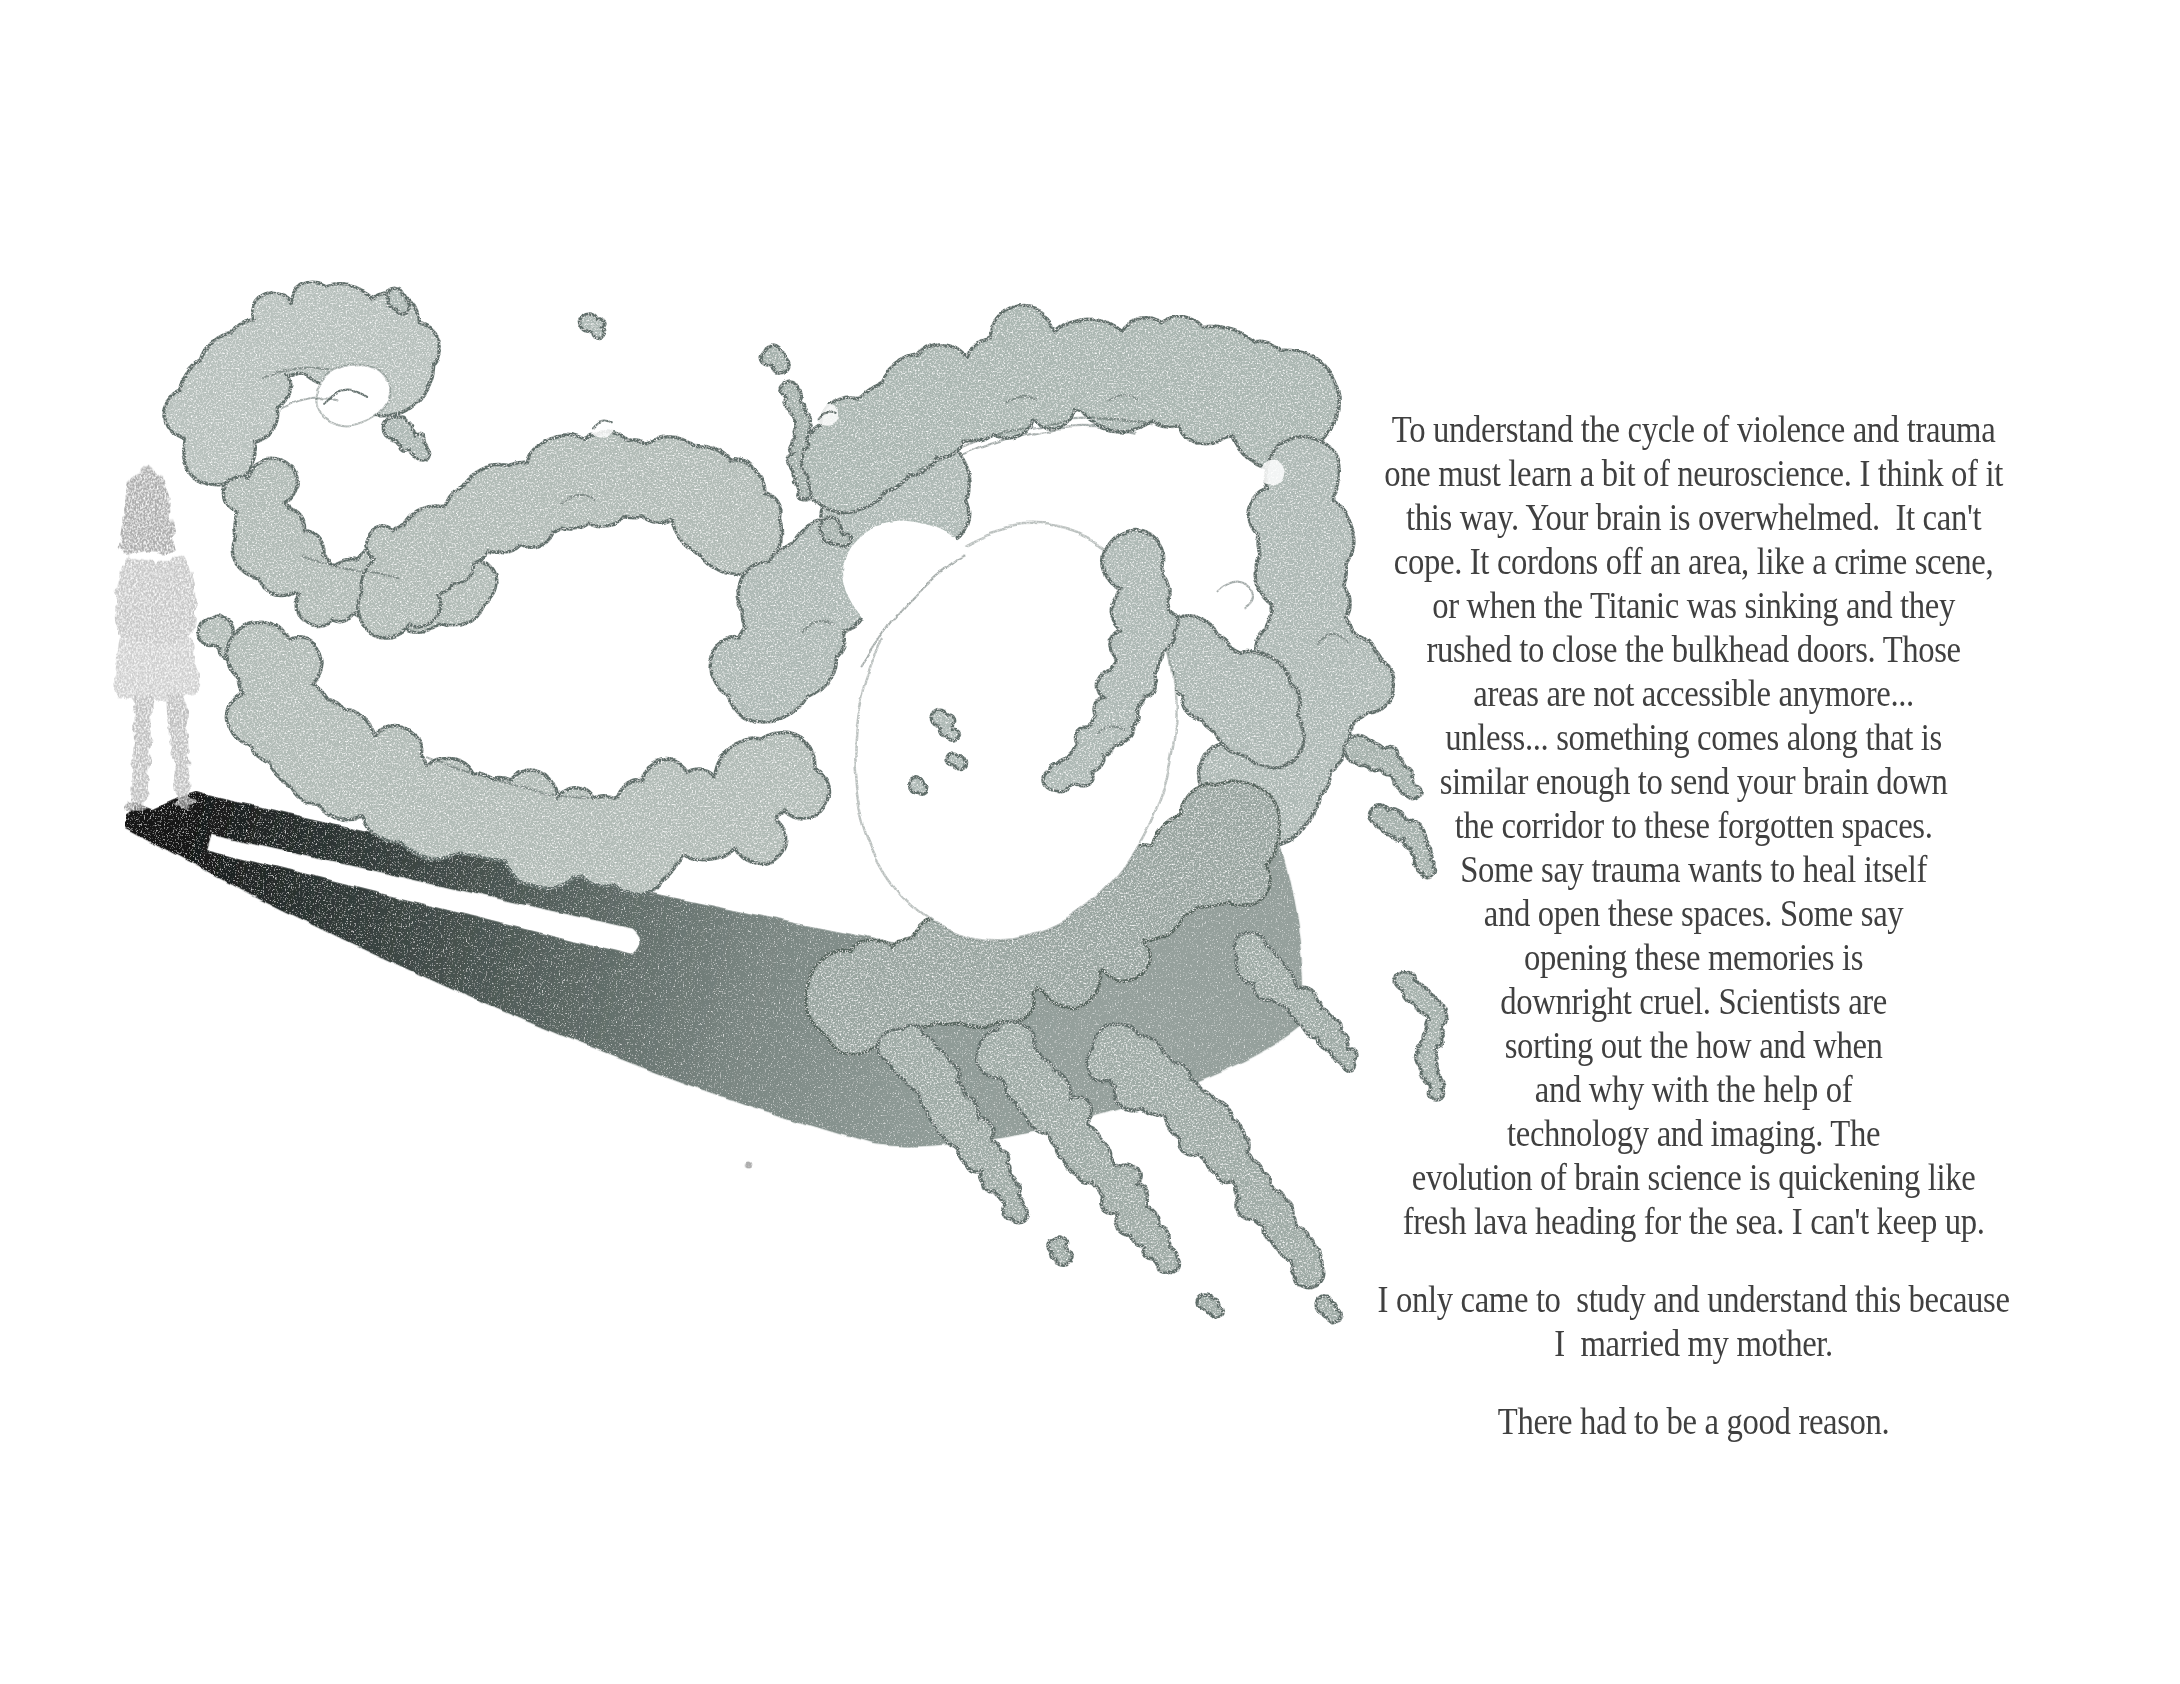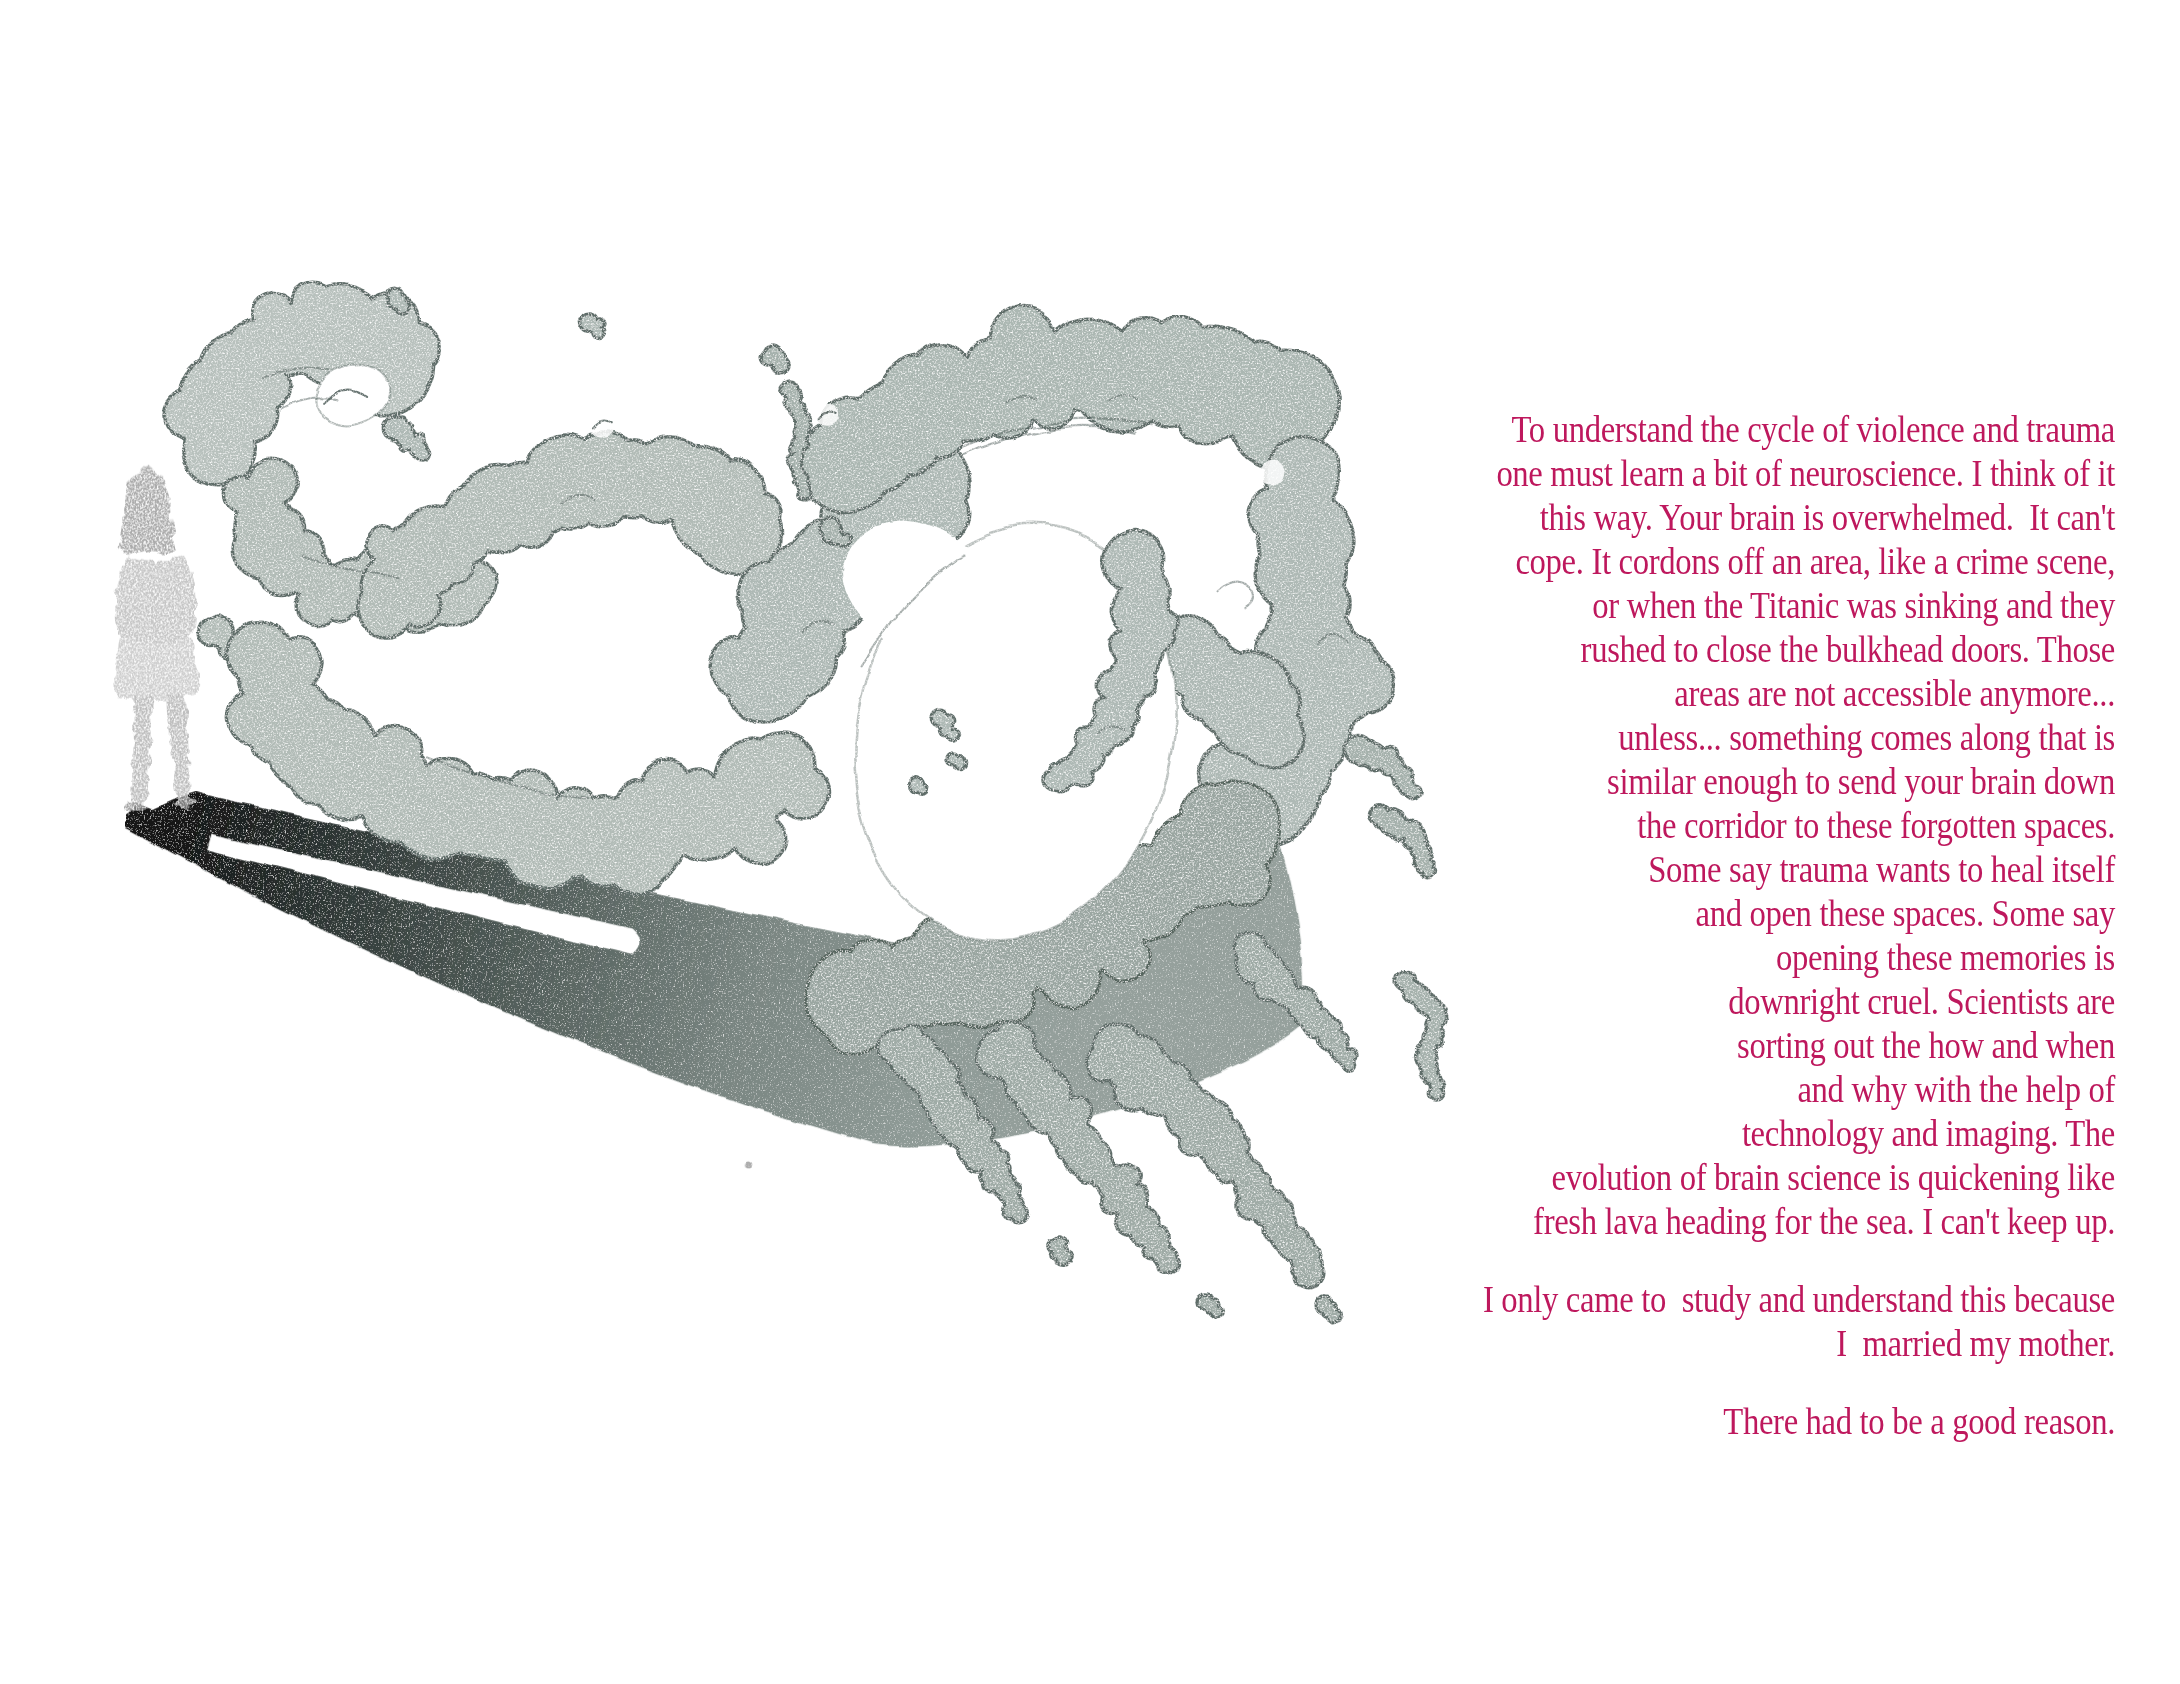--- a/index.html
+++ b/index.html
@@ -1,19 +1,19 @@
 <!DOCTYPE html>
 <html style="font-size:13.6px"><head>
 <meta charset="utf-8">
 <style>
   html,body{margin:0;padding:0;background:#ffffff;}
   .page{position:relative;width:2181px;height:1685px;background:#ffffff;overflow:hidden;
         font-family:"Liberation Serif", serif;}
   svg.illus{position:absolute;left:0;top:0;}
-  .textblock{position:absolute;top:407px;right:66px;width:980px;text-align:right;color:#be185d;}
+  .textblock{position:absolute;top:407px;right:66px;width:980px;text-align:center;color:#404040;}
   .line{font-size:38px;line-height:44px;height:44px;white-space:pre;
         transform:scaleX(0.86);transform-origin:100% 50%;letter-spacing:-0.4px;}
   .line.blank{height:34px;}
 </style>
 </head>
 <body>
 
 <div class="page">
 
   <svg class="illus" width="2181" height="1685" viewBox="0 0 2560 1978">

